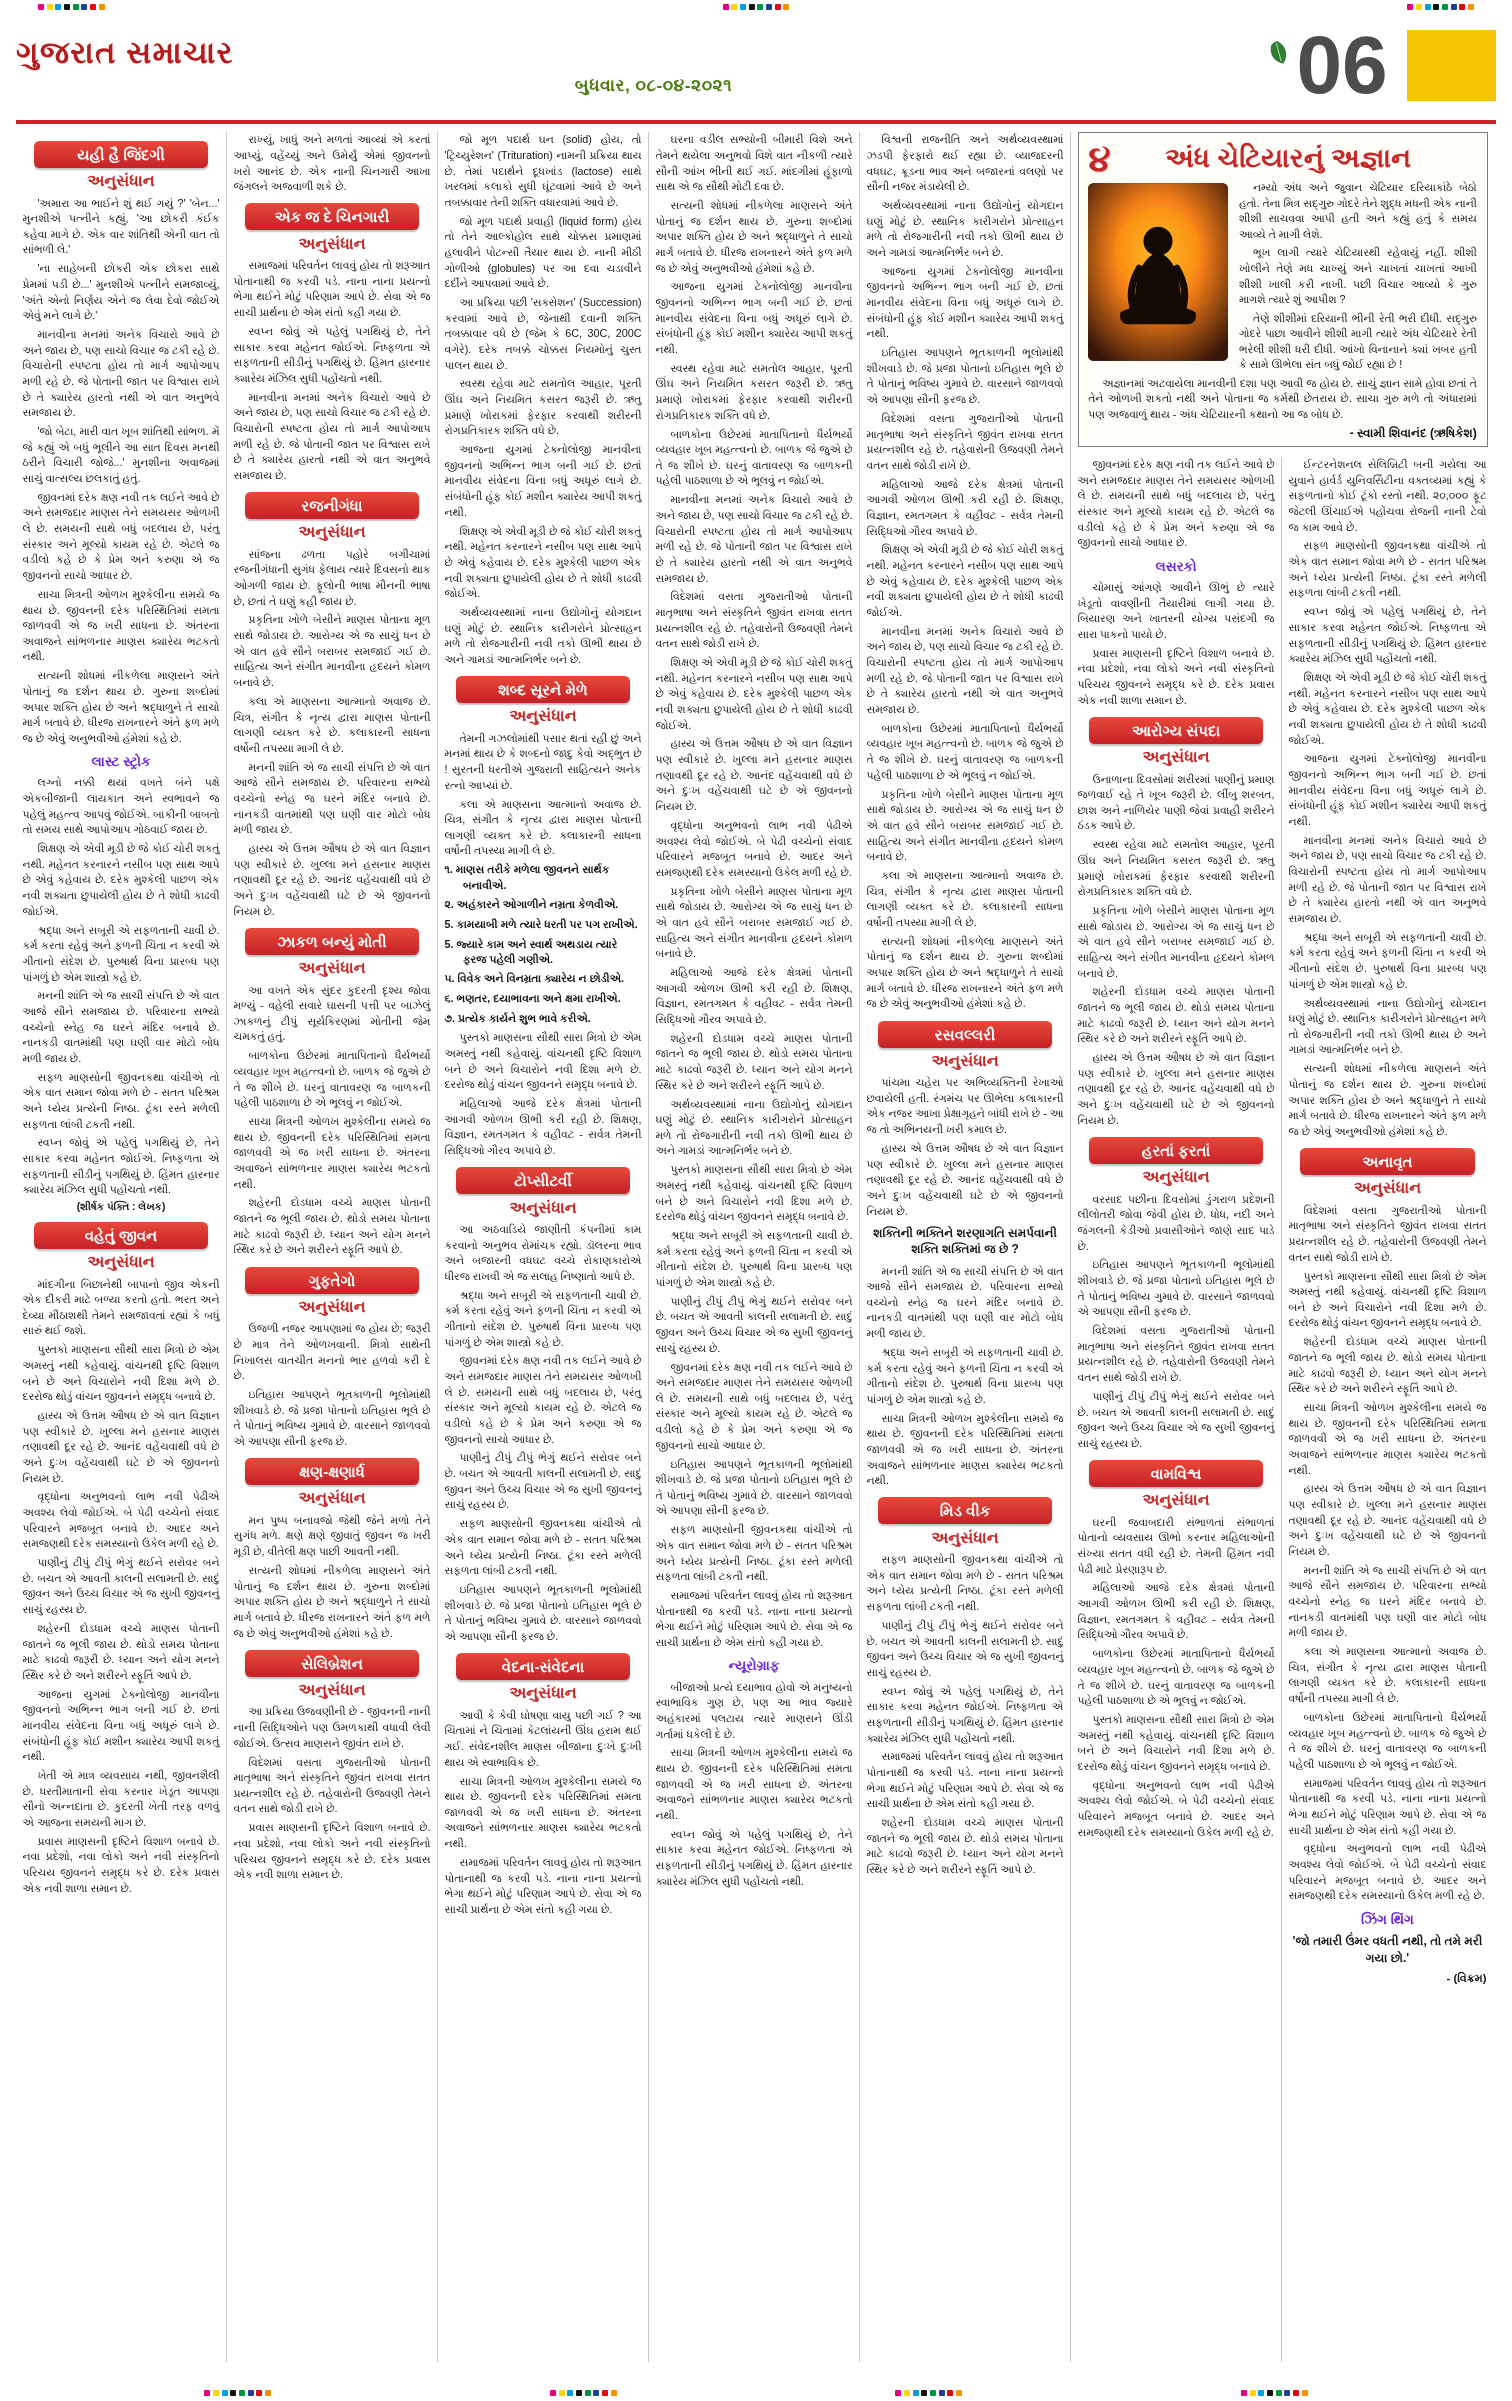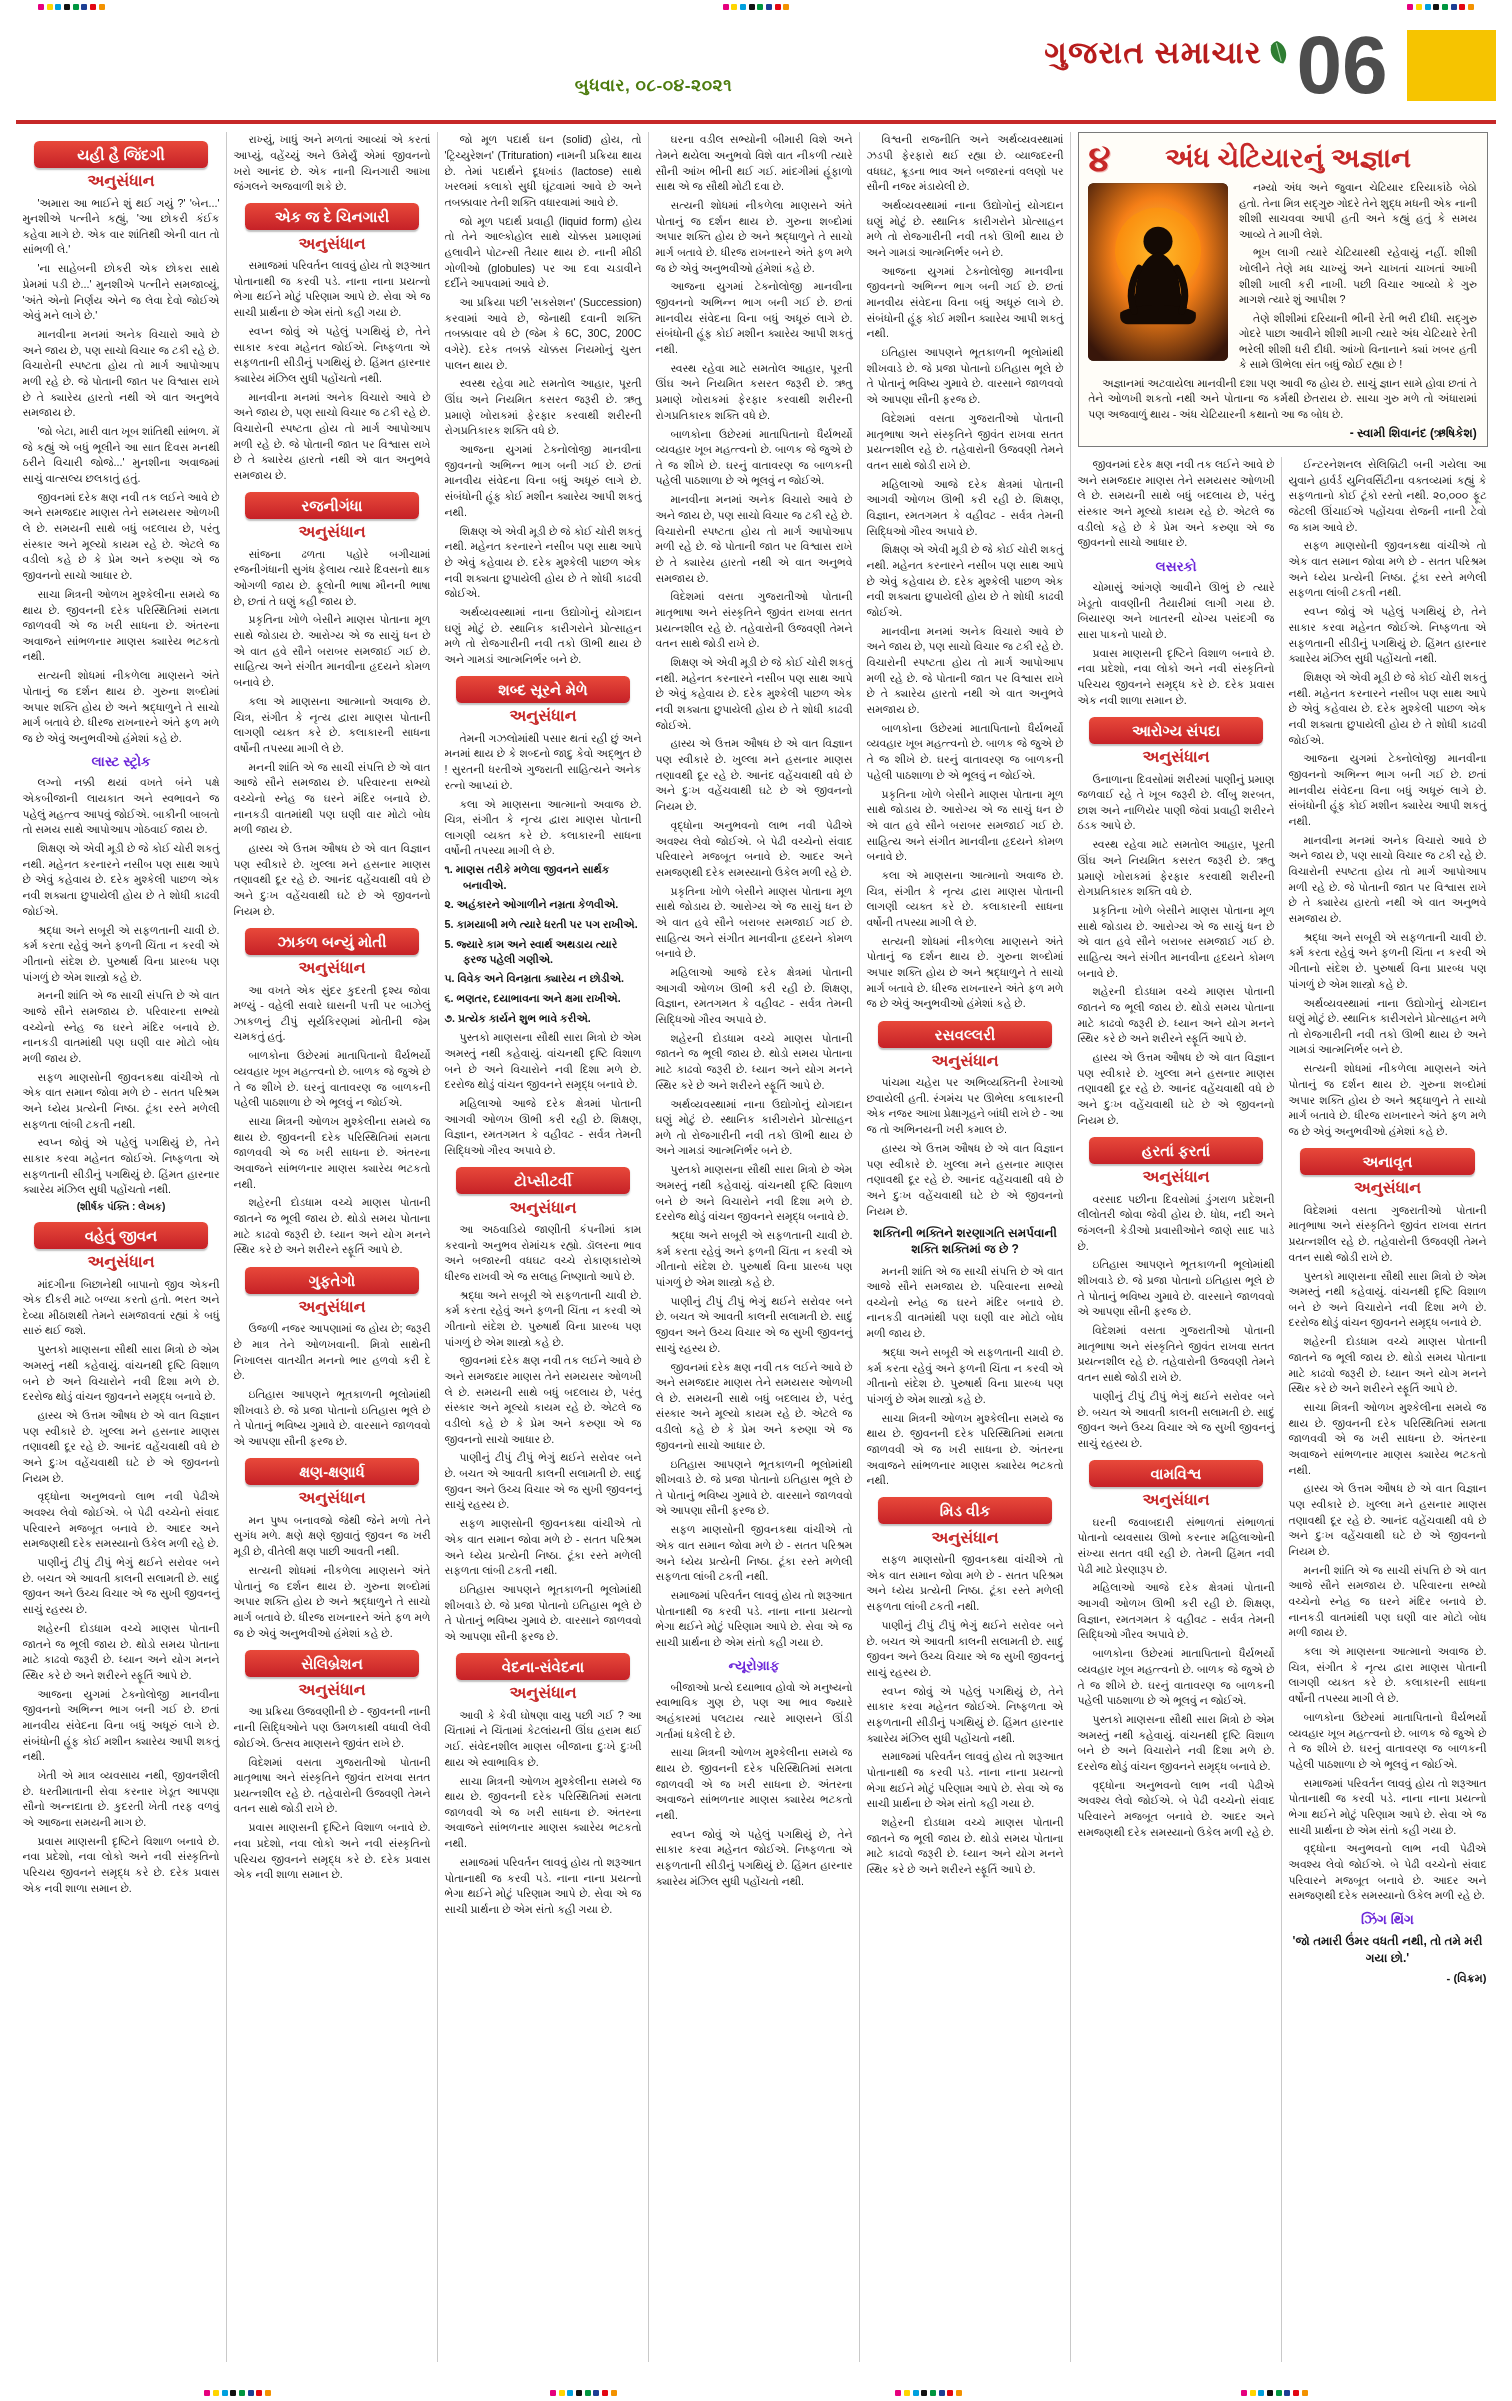--- a/index.html
+++ b/index.html
@@ -13,21 +13,21 @@
   
   header{display:flex;align-items:center;height:95px;margin:7.6px 16px 0;}
   .mast-ribbon{width:621px;height:77px;border-radius:10.8px 38px 38px 10.8px;
      background:linear-gradient(100deg,#8f0d0d,#c81e1e 35%,#e8482c 75%,#f06a30);
      display:flex;align-items:center;padding-left:38px;box-shadow:0 2.2px 4.3px rgba(0,0,0,.25);position:relative;}
   .mast-logo-text{font-size:60px;font-weight:bold;font-style:italic;color:#fff;
      text-shadow:2.2px 2.2px 0 #6d0a0a;letter-spacing:2.2px;}
   .mast-swoosh{position:absolute;left:45px;bottom:7.6px;width:178px;height:5.4px;
      border-radius:50%;background:linear-gradient(90deg,#ffd600,#ffab00);}
   .mast-center{flex:1;text-align:center;}
-  .paper-name-row{display:flex;align-items:center;justify-content:flex-end;gap:1px;}
+  .paper-name-row{display:flex;align-items:center;justify-content:space-between;gap:13px;}
   .paper-name{font-size:31px;font-weight:bold;color:#b71c1c;letter-spacing:1.1px;}
   .leaf{display:inline-flex;}
   .date-line{font-size:17.3px;color:#4d7c0f;margin-top:4.3px;font-weight:bold;letter-spacing:0.5px;}
   .page-num{font-size:82px;font-weight:bold;color:#4d4d4d;line-height:1;margin:0 19.4px 0 5.4px;}
   .yellow-block{width:89px;height:71px;background:#f6c400;}
   .head-rule{height:3.2px;background:#c62828;margin:7.6px 16px 0;}
   
   .columns{display:flex;margin:8.6px 16px 0;height:2230px;overflow:hidden;}
   .col{width:211px;box-sizing:border-box;padding:0 6.5px;border-right:0.5px solid #c9c9c9;overflow:hidden;}
   .right-wrap{width:423px;box-sizing:border-box;display:flex;flex-direction:column;overflow:hidden;}

